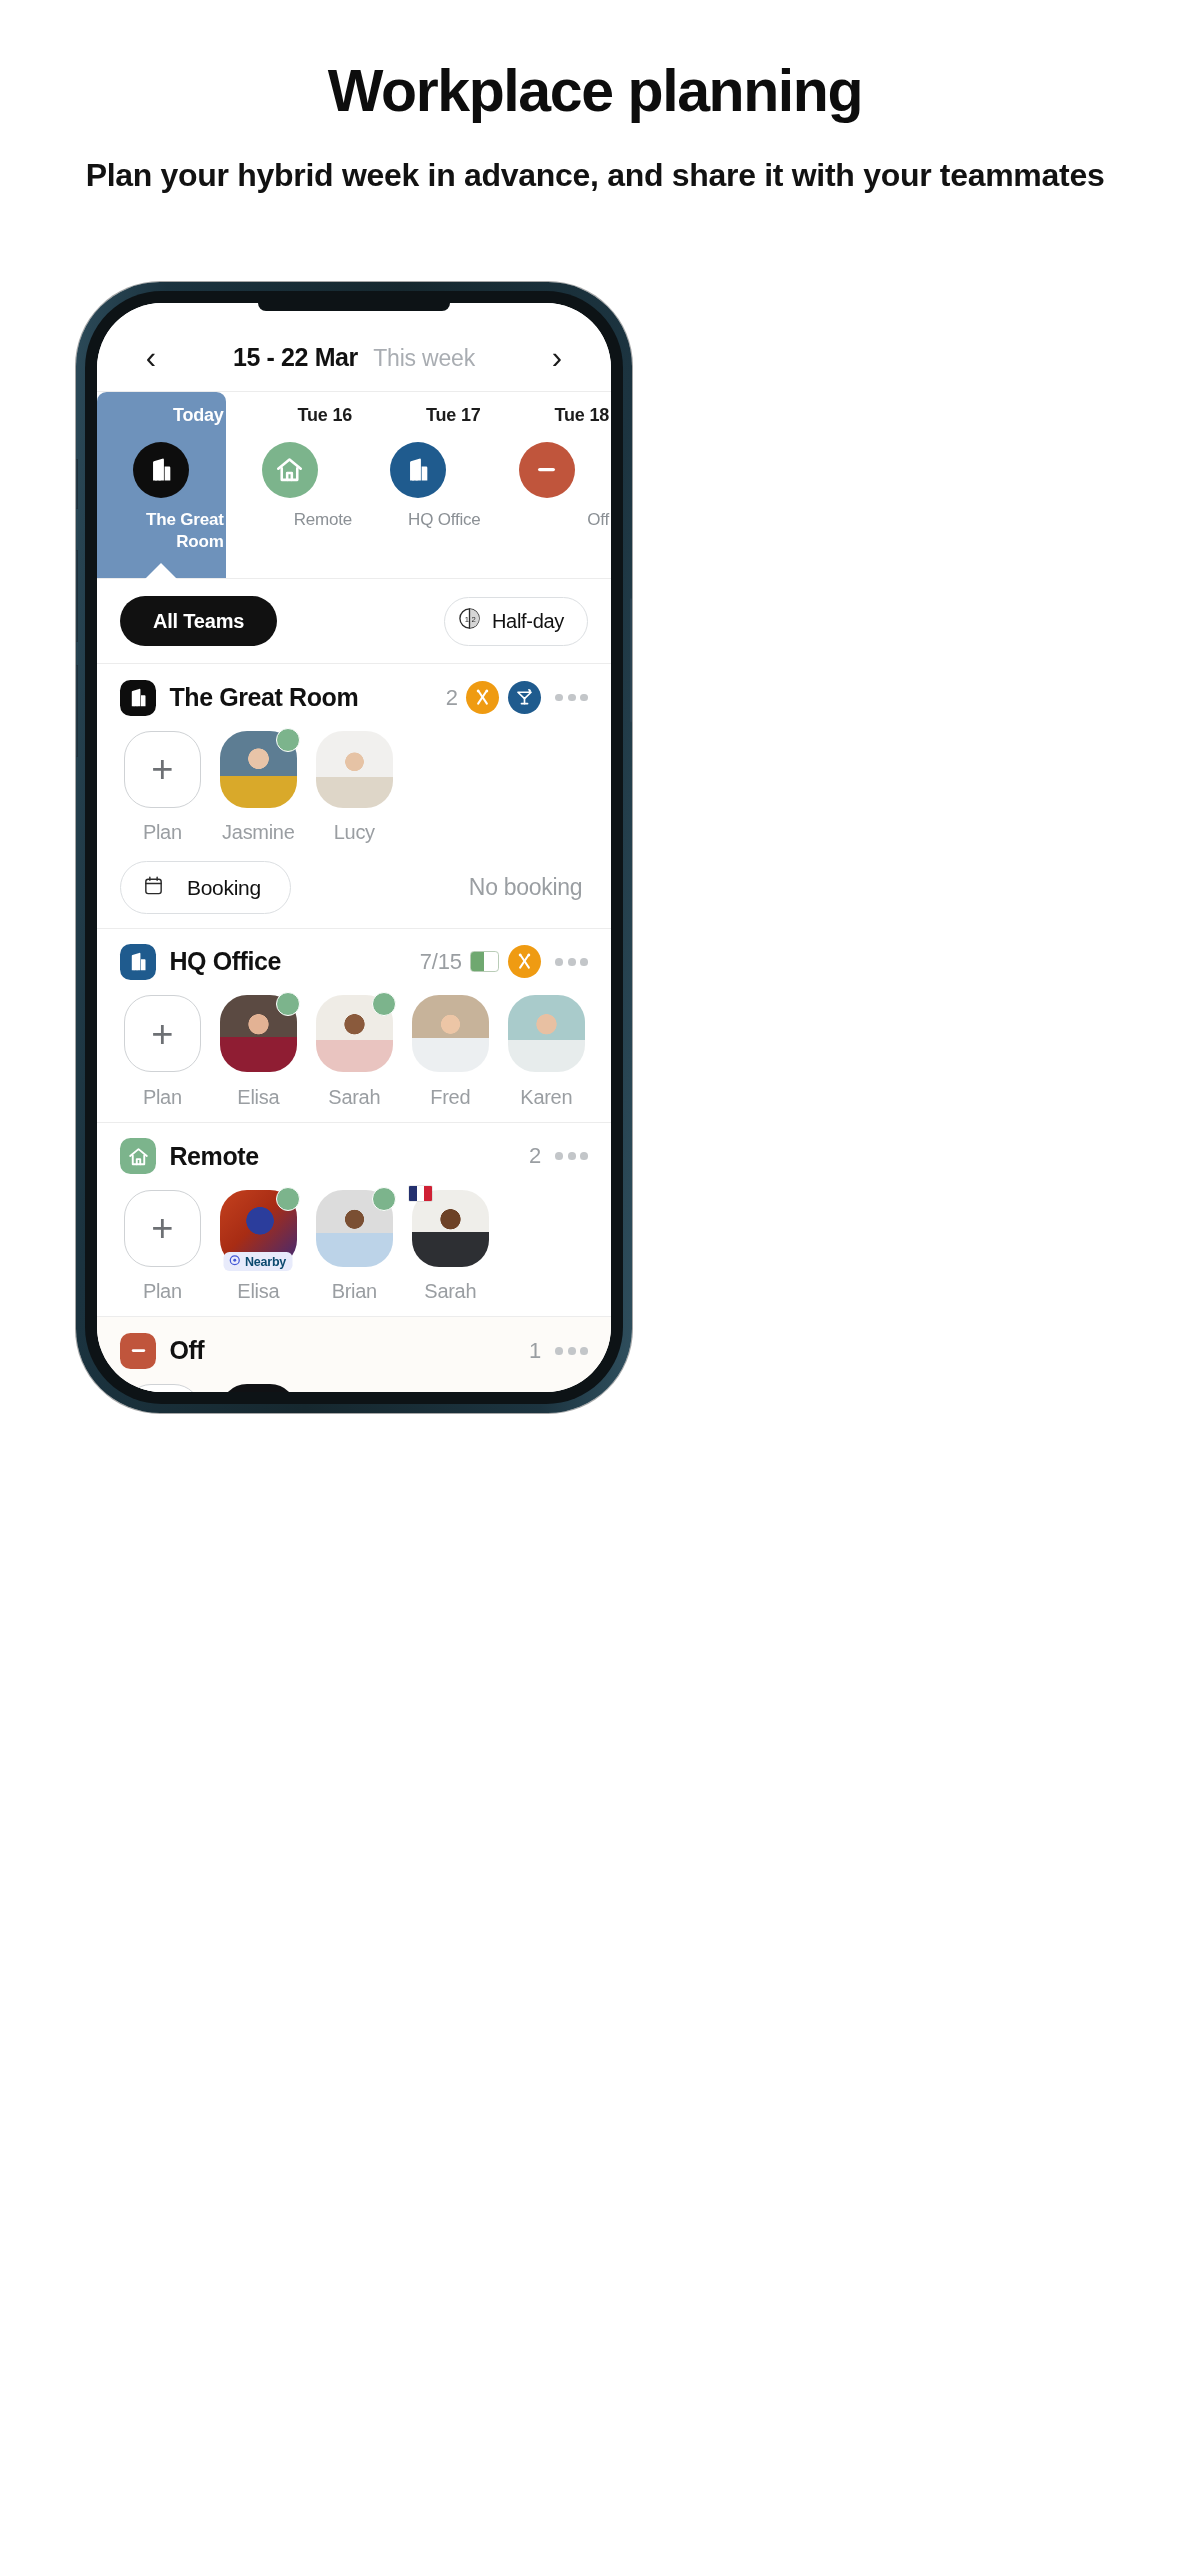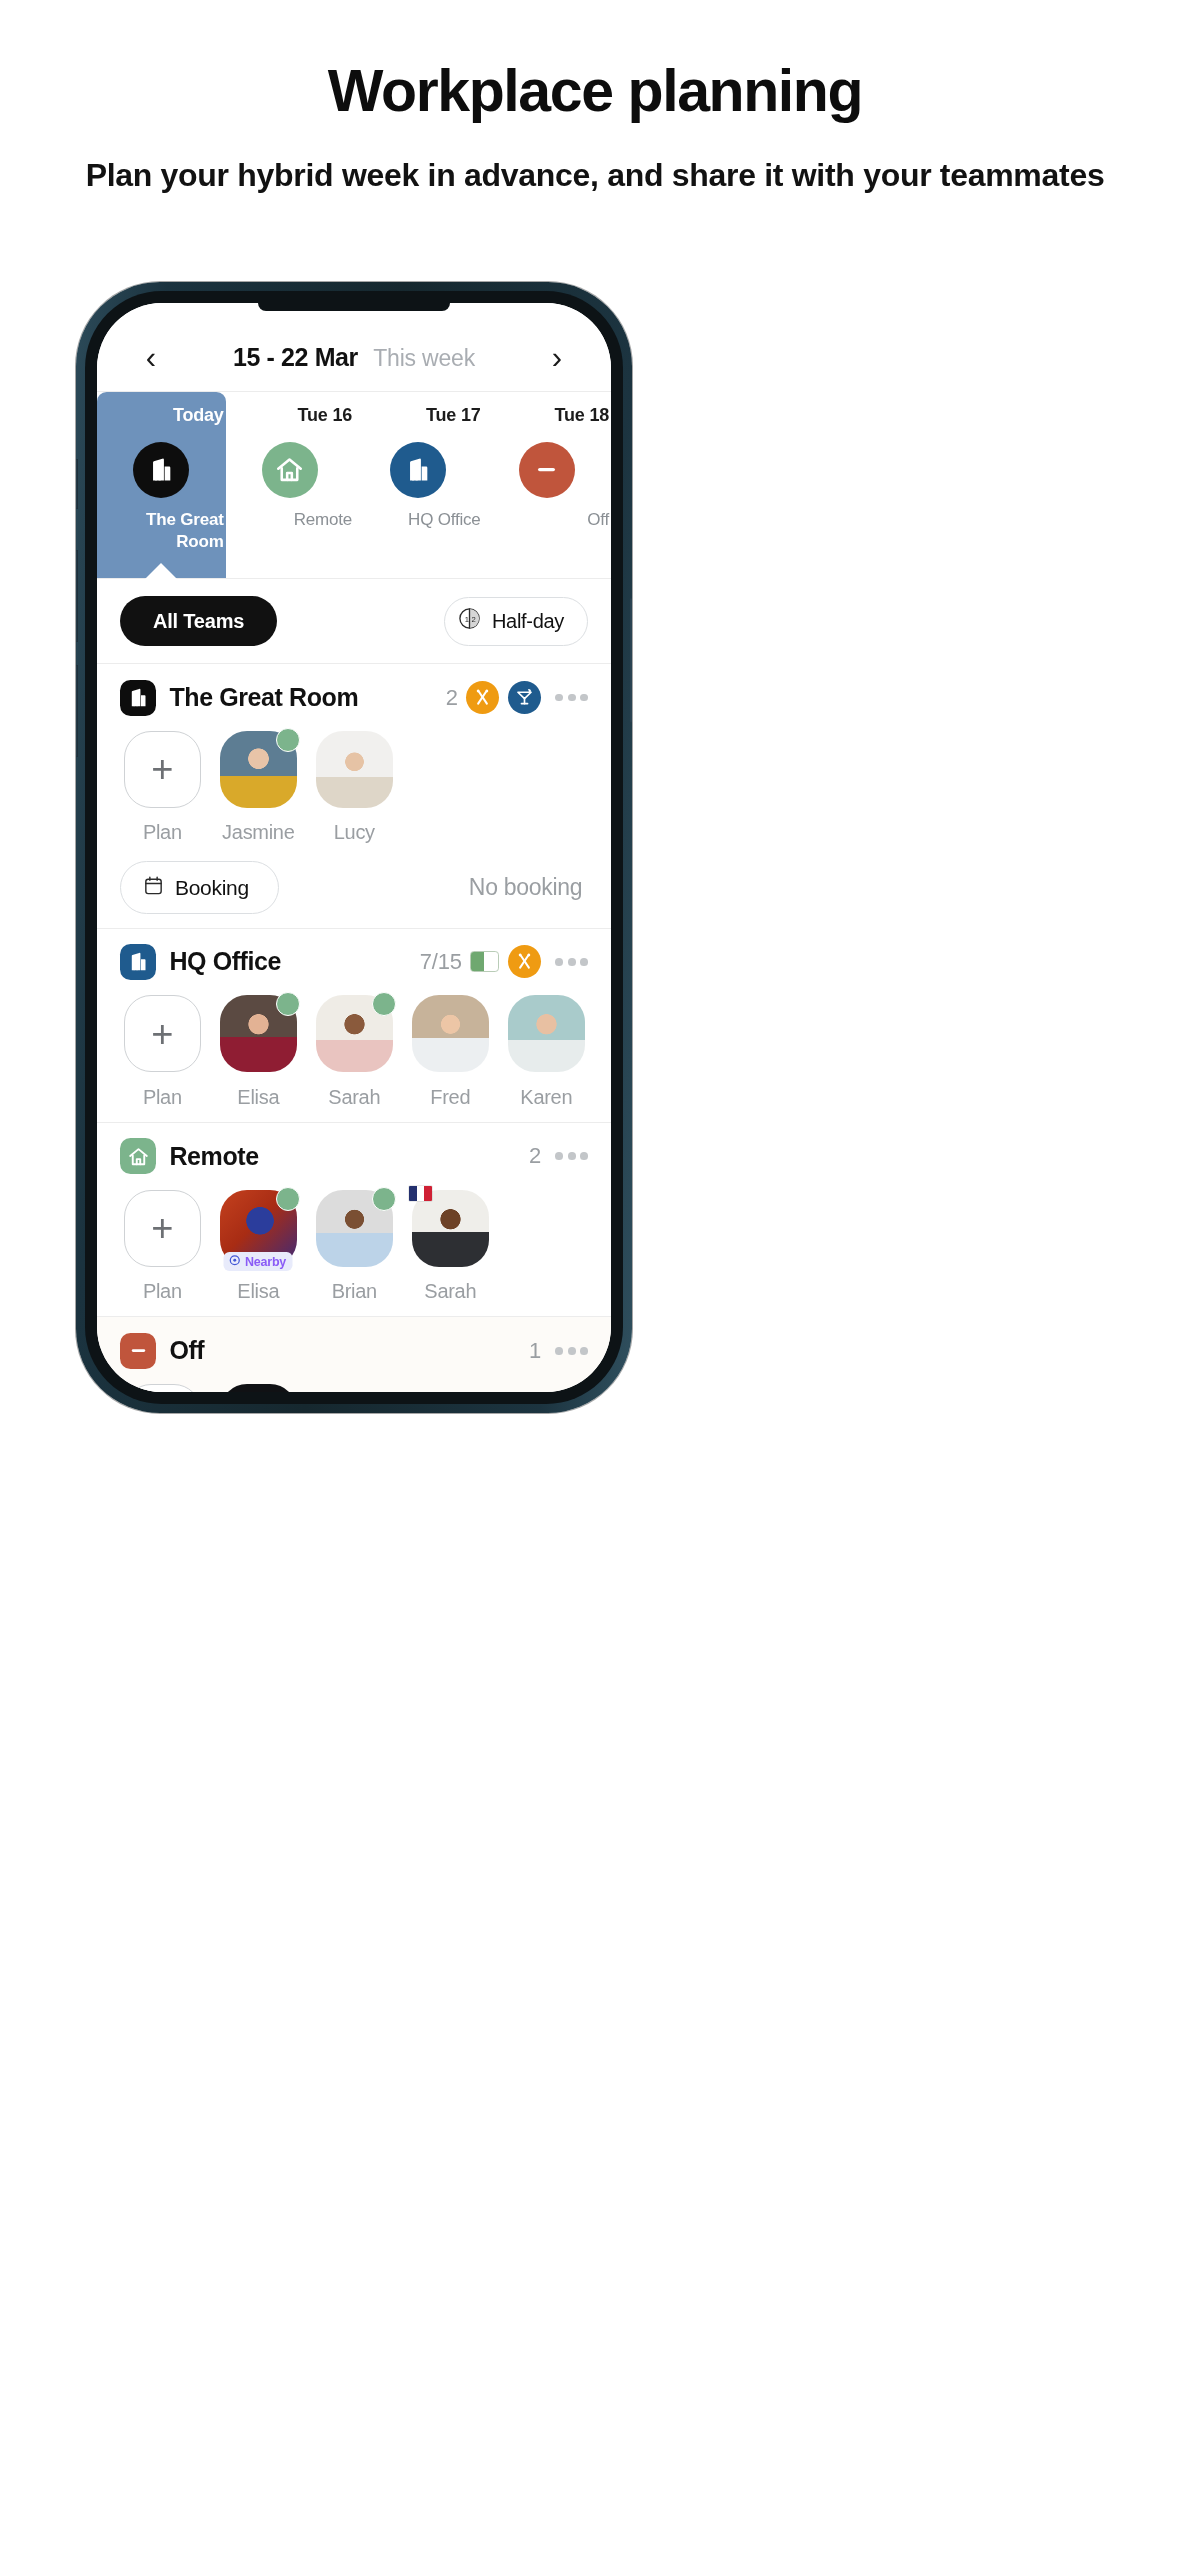--- a/index.html
+++ b/index.html
@@ -184,36 +184,36 @@
   }
   .av-flag {
     position: absolute; left: -3.8px; top: -4.8px;
     width: 25px; height: 17px; border-radius: 1.9px; overflow: hidden;
     display: flex; border: 1px solid rgba(0,0,0,.08);
   }
   .av-flag i { flex: 1; display: block; height: 100%; }
   .av-nearby {
     position: absolute; left: 50%; transform: translateX(-50%);
     bottom: -4.8px; display: flex; align-items: center; gap: 3.8px;
-    background: #e8ebfb; color: #8b5cf6; border-radius: 5.8px;
+    background: #e8ebfb; color: #0c4a6e; border-radius: 5.8px;
     padding: 1.9px 6.7px 1.9px 4.8px; font-size: 12.5px; font-weight: bold;
     white-space: nowrap; letter-spacing: -0.2px;
   }
   .av-name {
     margin-top: 13.4px; font-size: 20px; color: #9a9ea2;
     letter-spacing: -0.3px; white-space: nowrap;
   }
 
   
   .booking-row {
     display: flex; align-items: center; justify-content: space-between;
     margin-top: 17px;
   }
   .book-btn {
-    display: flex; align-items: center; gap: 10px;
+    display: flex; align-items: center; gap: 22px;
     border: 1px solid #dcdfe2; border-radius: 29px;
     padding: 11.5px 29px 11.5px 21px; font-size: 21px; color: #111;
     letter-spacing: -0.3px;
   }
   .book-none { font-size: 23px; color: #9a9ea2; letter-spacing: -0.3px; margin-right: 5.8px; }
 
   
   .sk-jasmine { background:
     radial-gradient(circle at 50% 36%, #e8c4a8 0 16%, transparent 17%),
     linear-gradient(180deg,#5d7d93 0 58%,#d9a92a 58% 100%); }

